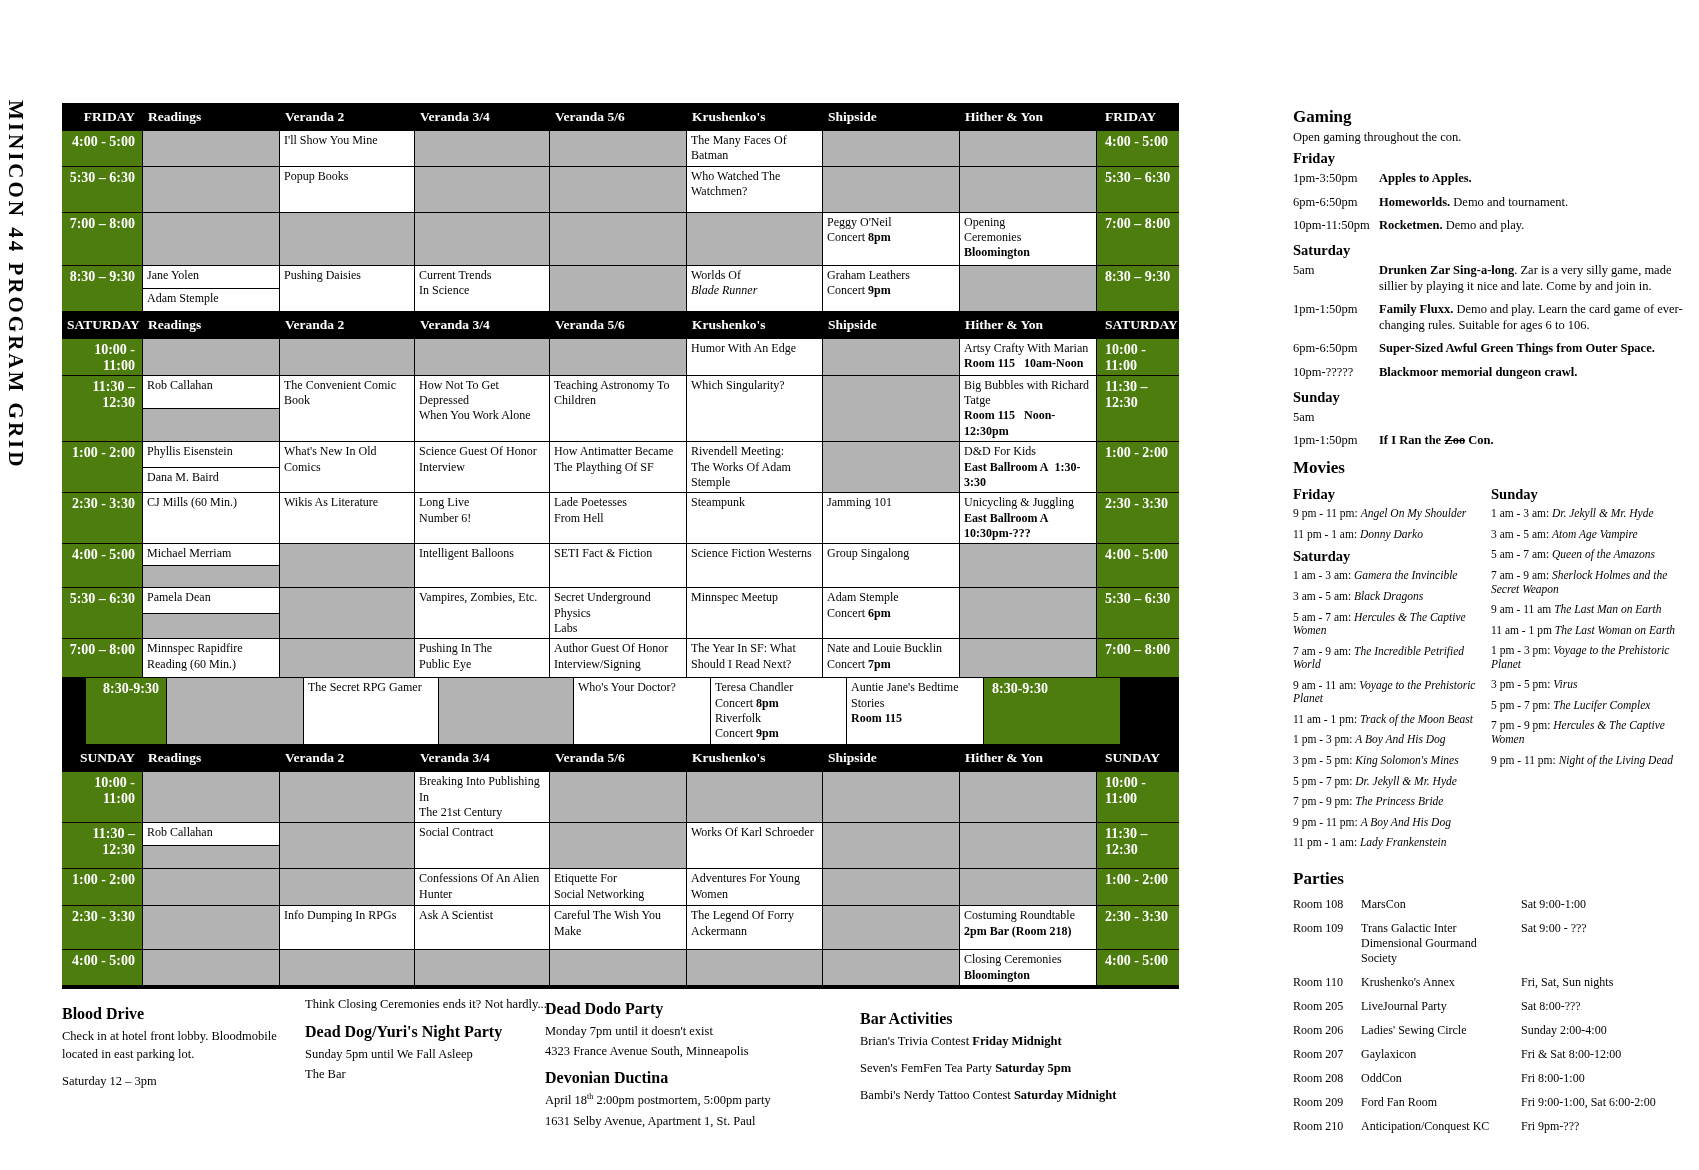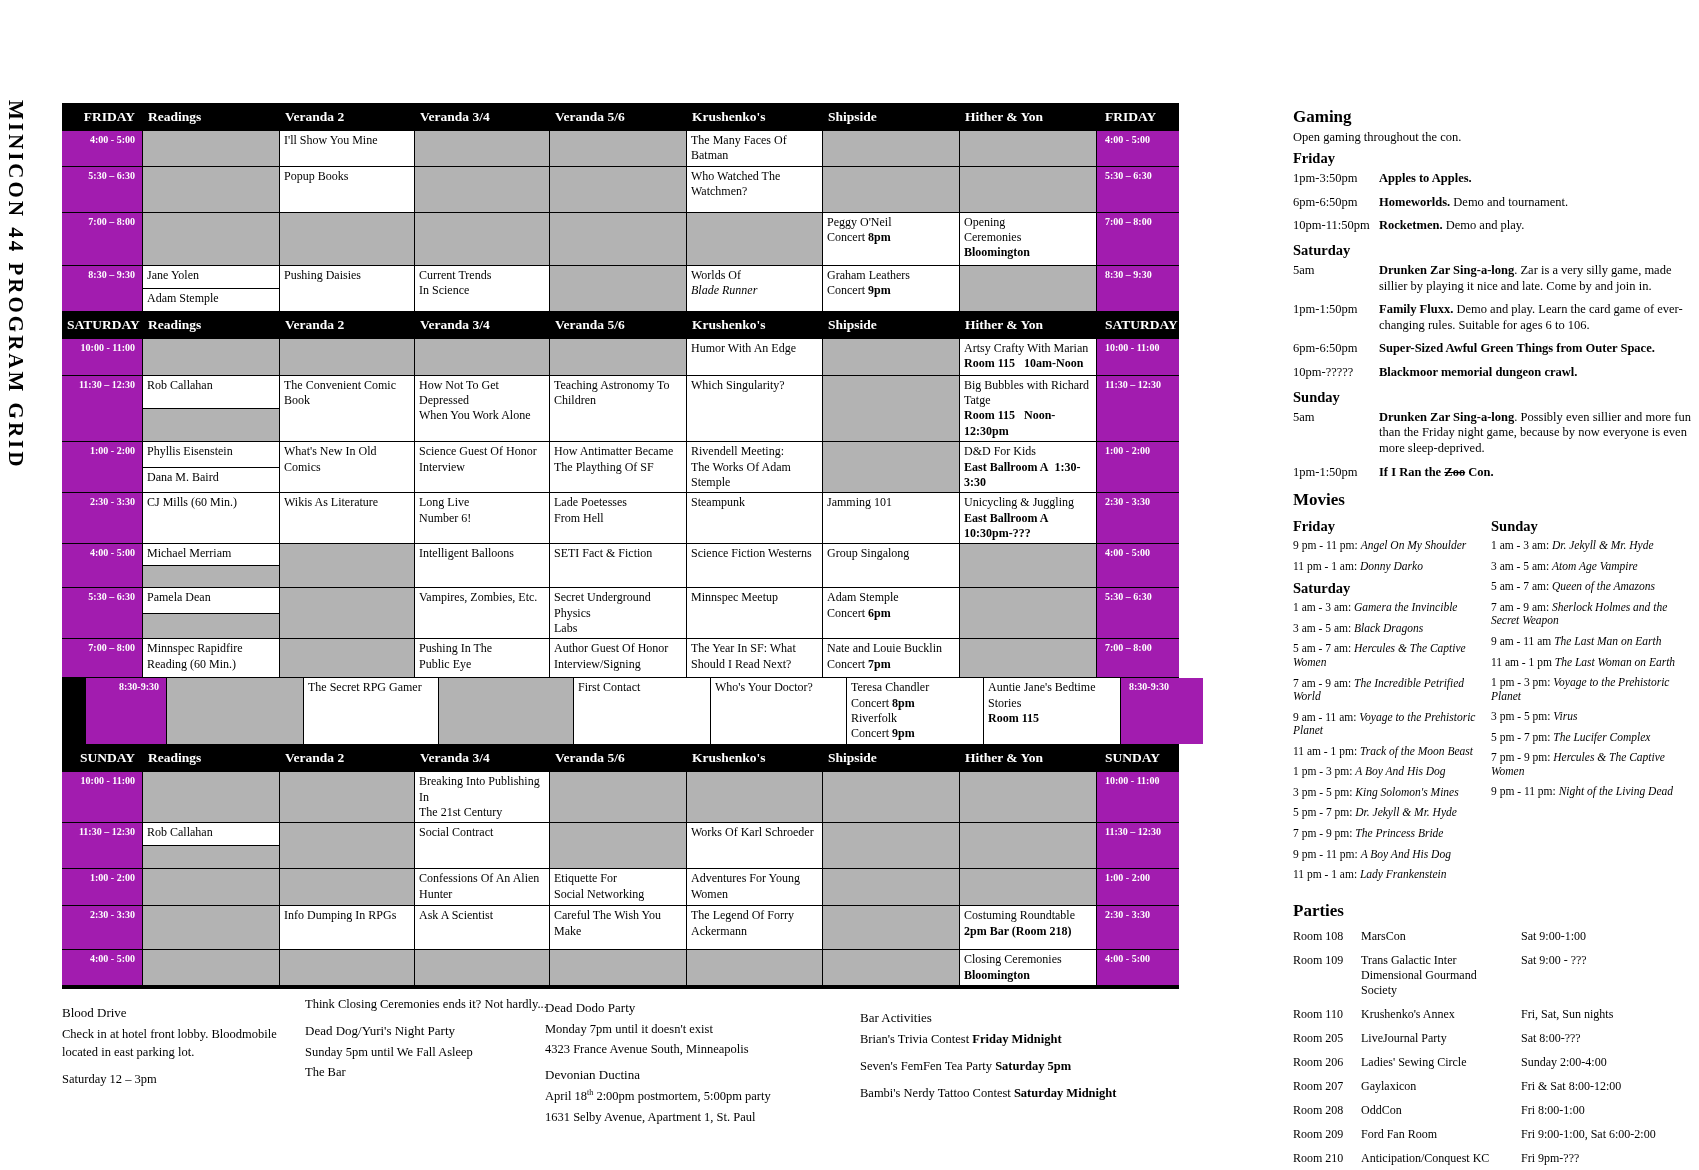--- a/index.html
+++ b/index.html
@@ -11,21 +11,21 @@
           font-weight:bold;font-size:21px;letter-spacing:3px;white-space:nowrap}
 
   
   .grid{position:absolute;left:62px;top:103px;width:1117px;background:#000;
         --cols:80px 136px 134px 134px 136px 135px 136px 136px 82px;padding-bottom:4px}
   .grow{display:grid;grid-template-columns:var(--cols);column-gap:1px;margin-top:1px}
   .ghead{min-height:26px;align-items:center}
   .hcell{background:#000;color:#fff;font-weight:bold;font-size:13.5px;padding:3px 5px}
   .hcell.tl{text-align:right;padding-right:7px}
   .hcell.tr{padding-left:8px}
-  .tcell{background:#a21caf;color:#fff;font-weight:bold;font-size:10px;padding-top:3px}
+  .tcell{background:#4d7c0f;color:#fff;font-weight:bold;font-size:14px;padding-top:3px}
   .tcell.tl{text-align:right;padding-right:7px}
   .tcell.tr{text-align:left;padding-left:8px}
   .cell{font-size:12px;line-height:1.28;padding:2px 4px}
   .cell.white{background:#fff}
   .cell.gray,.sub.gray{background:#b3b3b3}
   .cell.split{padding:0;background:#000;display:grid;grid-template-rows:1fr 1fr;row-gap:1px}
   .sub{padding:2px 4px}
   .sub.white{background:#fff}
   .st{text-decoration:line-through}
   sup{font-size:8px}
@@ -47,21 +47,21 @@
   .prow{display:grid;grid-template-columns:60px 152px 1fr;column-gap:8px;
         font-size:12px;margin:0 0 9px 0}
   .pname{font-weight:normal}
 
   
   .fblock{position:absolute}
   #blood{left:62px;top:1005px;width:248px}
   #deaddog{left:305px;top:995px;width:248px}
   #dodo{left:545px;top:1000px;width:300px}
   #bar{left:860px;top:1010px;width:350px}
-  .fhead{font-size:13px;font-weight:normal;margin:0 0 4px 0}
+  .fhead{font-size:16px;font-weight:bold;margin:0 0 4px 0}
   .fhead.gap{margin-top:9px}
   .fline{font-size:12.5px;line-height:1.45;margin-bottom:2px}
   .pre{font-size:12.5px;line-height:1.45;margin:0 0 10px 0}
   #bar .fline{margin-bottom:9px}
   #blood .fline:last-child{margin-top:9px}
 </style>
 </head>
 <body>
 
 <div class="page">
@@ -354,23 +354,20 @@
         <div class="tcell tr">7:00 – 8:00</div>
       </div>
       <div class="grow" style="min-height: 66px; padding-left: 24px;">
         <div class="tcell tl">8:30-9:30</div>
         <div class="cell gray"></div>
         <div class="cell white">
           <div class="ln">The Secret RPG Gamer</div>
         </div>
         <div class="cell gray"></div>
         <div class="cell white">
-          <div class="ln">First Contact</div>
-        </div>
-        <div class="cell white">
           <div class="ln">Who's Your Doctor?</div>
         </div>
         <div class="cell white">
           <div class="ln">Teresa Chandler</div>
           <div class="ln">Concert <b>8pm</b></div>
           <div class="ln">Riverfolk</div>
           <div class="ln">Concert <b>9pm</b></div>
         </div>
         <div class="cell white">
           <div class="ln">Auntie Jane's Bedtime</div>
@@ -513,21 +510,20 @@
           <div class="gtime">6pm-6:50pm</div>
           <div class="gdesc"><b>Super-Sized Awful Green Things from Outer Space.</b></div>
         </div>
         <div class="gevent">
           <div class="gtime">10pm-?????</div>
           <div class="gdesc"><b>Blackmoor memorial dungeon crawl.</b></div>
         </div>
         <div class="subhead">Sunday</div>
         <div class="gevent">
           <div class="gtime">5am</div>
-          <div class="gdesc"><b>Drunken Zar Sing-a-long</b>. Possibly even sillier and more fun than the Friday night game, because by now everyone is even more sleep-deprived.</div>
         </div>
         <div class="gevent">
           <div class="gtime">1pm-1:50pm</div>
           <div class="gdesc"><b>If I Ran the <span class="st">Zoo</span> Con.</b></div>
         </div>
       </div>
 
     <div class="sechead movies-head">Movies</div>
     <div class="movies-cols">
         <div class="mcol">

